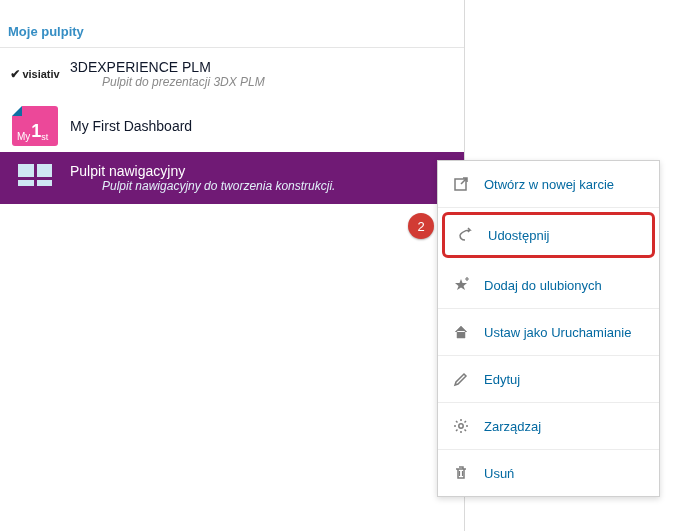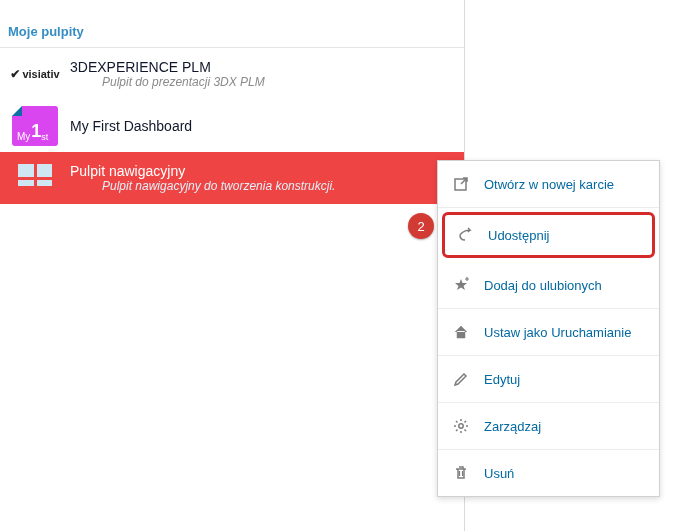--- a/index.html
+++ b/index.html
@@ -41,39 +41,39 @@
   .row .titles { flex: 1; }
   .row .title { font-size: 14px; color: #0f172a; }
   .row .subtitle { font-size: 12px; color: #8a8a8a; font-style: italic; margin-left: 32px; }
   .visiativ {
     font-size: 11px; font-weight: bold; color: #222;
     display: flex; align-items: center;
   }
   .visiativ .tick { margin-right: 2px; font-size: 12px; }
   .myfirst-thumb {
     width: 58px; height: 40px;
-    background: #d946ef;
+    background: #ec4899;
     border-radius: 3px;
     position: relative;
     color: #fff;
     display: flex; align-items: flex-end; justify-content: flex-start;
     padding: 4px 5px;
     font-size: 10px;
   }
   .myfirst-thumb .fold {
     position: absolute;
     top: 0; left: 0;
     width: 0; height: 0;
     border-top: 10px solid #fff;
     border-right: 10px solid #0e6fa3;
   }
   .myfirst-thumb .big1 { font-size: 18px; font-weight: bold; margin-left:1px;}
   .myfirst-thumb .st { font-size: 9px; vertical-align: super; }
   .row-selected {
-    background: #ef4444;
+    background: #701a75;
     color: #fff;
   }
   .row-selected .title { color: #fff; font-weight: normal; }
   .row-selected .subtitle { color: #e2f0f9; }
   .sel-thumb {
     width: 46px; height: 40px;
     display: grid;
     grid-template-columns: 1fr 1fr;
     grid-template-rows: 1fr 1fr;
     gap: 3px;

